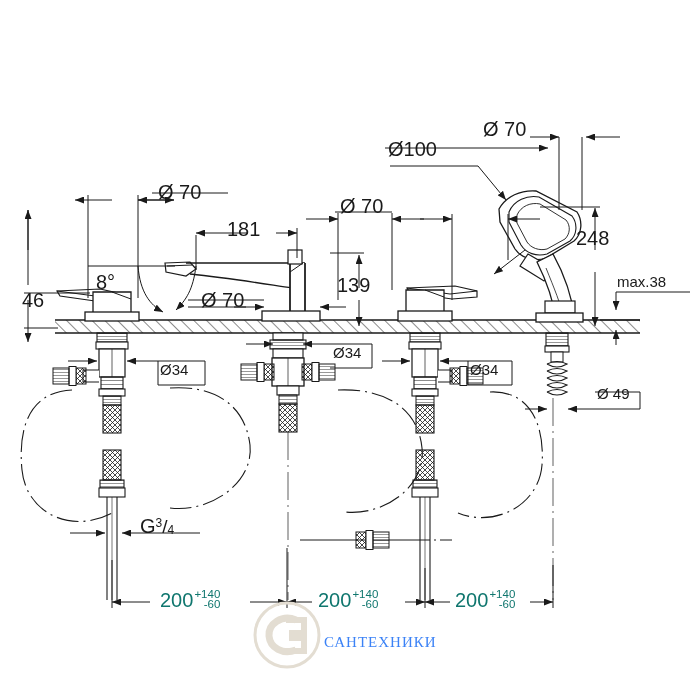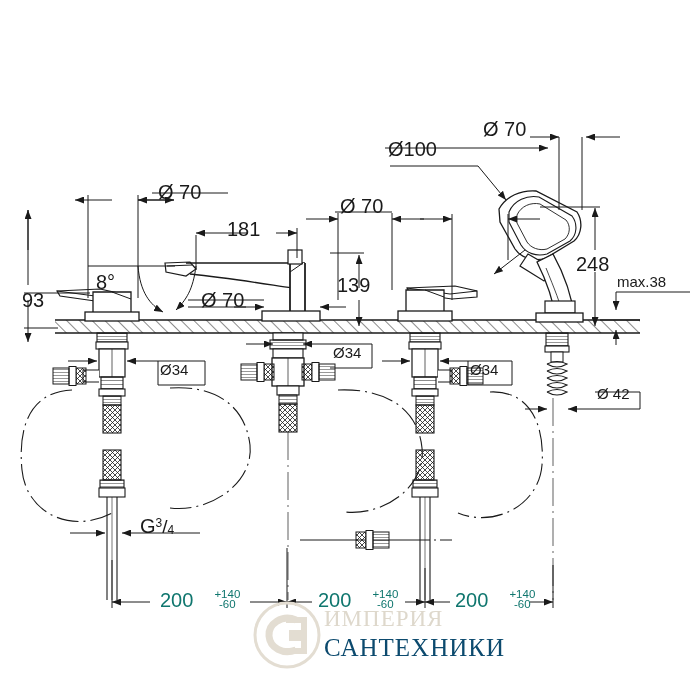--- a/index.html
+++ b/index.html
@@ -7,32 +7,32 @@
        font-family:"Liberation Sans","DejaVu Sans",sans-serif;}
   #sheet{position:relative;width:700px;height:700px;background:#fff;}
   #sheet svg{position:absolute;left:0;top:0;}
   .lbl{position:absolute;color:#1a1a1a;font-family:Liberation Sans, sans-serif;
        white-space:nowrap;line-height:1;}
   .d20{font-size:20px;}
   .d18{font-size:15px;}
   .tolw{position:absolute;white-space:nowrap;line-height:1;color:#0f766e;}
   .tolw .base{font-size:20px;}
   .tolw .tol{display:inline-block;vertical-align:-1px;font-size:11.5px;line-height:10px;
-              margin-left:1px;text-align:center;padding-left:20px;}
+              margin-left:1px;text-align:right;}
   .frac{position:absolute;white-space:nowrap;color:#1a1a1a;line-height:1;}
   .frac .g{font-size:20px;}
   .frac sup{font-size:12px;vertical-align:super;}
   .frac .sl{font-size:19px;}
   .frac sub{font-size:12px;vertical-align:-1px;}
   #wm{position:absolute;left:252px;top:600px;width:230px;height:70px;
       pointer-events:none;}
   #wm .wmtxt{position:absolute;left:72px;top:6px;color:#ded8cc;
       font-family:"Liberation Serif","DejaVu Serif",serif;font-size:23px;letter-spacing:1px;}
-  #wm .wmtxt2{position:absolute;left:72px;top:34px;color:#0c4a6e;
-      font-family:"Liberation Serif","DejaVu Serif",serif;font-size:25px;letter-spacing:1px;}
+  #wm .wmtxt2{position:absolute;left:72px;top:34px;color:#3b82f6;
+      font-family:"Liberation Serif","DejaVu Serif",serif;font-size:15px;letter-spacing:1px;}
 </style>
 </head>
 <body>
 
 <div id="sheet">
 
   <svg width="700" height="700" viewBox="0 0 700 700">
     <defs>
       <marker id="ar" markerWidth="9" markerHeight="7" refX="9" refY="3.5" orient="auto">
         <path d="M0,0 L9,3.5 L0,7 z" fill="#1a1a1a"></path>
@@ -323,43 +323,43 @@
       <line x1="530" y1="602" x2="553" y2="602" marker-end="url(#ar)"></line>
     </g>
   </svg>
 
   <div class="lbl d20" style="left:158px;top:182px;">Ø 70</div>
 
   <div class="lbl d20" style="left:227px;top:219px;">181</div>
 
   <div class="lbl d20" style="left:96px;top:272px;">8°</div>
 
-  <div class="lbl d20" style="left:22px;top:290px;">93</div>
+  <div class="lbl d20" style="left:22px;top:290px;">46</div>
 
   <div class="lbl d20" style="left:201px;top:290px;">Ø 70</div>
 
   <div class="lbl d20" style="left:340px;top:196px;">Ø 70</div>
 
   <div class="lbl d20" style="left:337px;top:275px;">139</div>
 
   <div class="lbl d20" style="left:388px;top:139px;">Ø100</div>
 
   <div class="lbl d20" style="left:483px;top:119px;">Ø 70</div>
 
-  <div class="lbl d20" style="left:576px;top:254px;">248</div>
+  <div class="lbl d20" style="left:576px;top:228px;">248</div>
 
   <div class="lbl d18" style="left:617px;top:274px;">max.38</div>
 
   <div class="lbl d18" style="left:160px;top:362px;">Ø34</div>
 
   <div class="lbl d18" style="left:333px;top:345px;">Ø34</div>
 
   <div class="lbl d18" style="left:470px;top:362px;">Ø34</div>
 
-  <div class="lbl d18" style="left:597px;top:386px;">Ø 42</div>
+  <div class="lbl d18" style="left:597px;top:386px;">Ø 49</div>
 
   <div class="frac" style="left:140px;top:516px;">
     <span class="g">G</span><sup>3</sup><span class="sl">/</span><sub>4</sub>
   </div>
 
   <div class="tolw" style="left:160px;top:589px;">
     <span class="base">200</span><span class="tol"><span style="display:block;">+140</span><span style="display:block;">-60</span></span>
   </div>
 
   <div class="tolw" style="left:318px;top:589px;">
@@ -369,17 +369,16 @@
   <div class="tolw" style="left:455px;top:589px;">
     <span class="base">200</span><span class="tol"><span style="display:block;">+140</span><span style="display:block;">-60</span></span>
   </div>
 
   <div id="wm">
     <svg width="70" height="70" viewBox="0 0 70 70">
       <circle cx="35" cy="35" r="32" fill="none" stroke="#e3ddd2" stroke-width="3"></circle>
       <path d="M44,20 C30,14 16,24 17,36 C18,48 31,55 44,50" fill="none" stroke="#e3ddd2" stroke-width="7"></path>
       <path d="M34,20 L52,20 L52,33 L40,33 L40,38 L52,38 L52,51 L34,51" fill="none" stroke="#e3ddd2" stroke-width="6"></path>
     </svg>
-    <div class="wmtxt">ИМПЕРИЯ</div>
     <div class="wmtxt2">САНТЕХНИКИ</div>
   </div>
 
 </div>
 
 </body></html>

